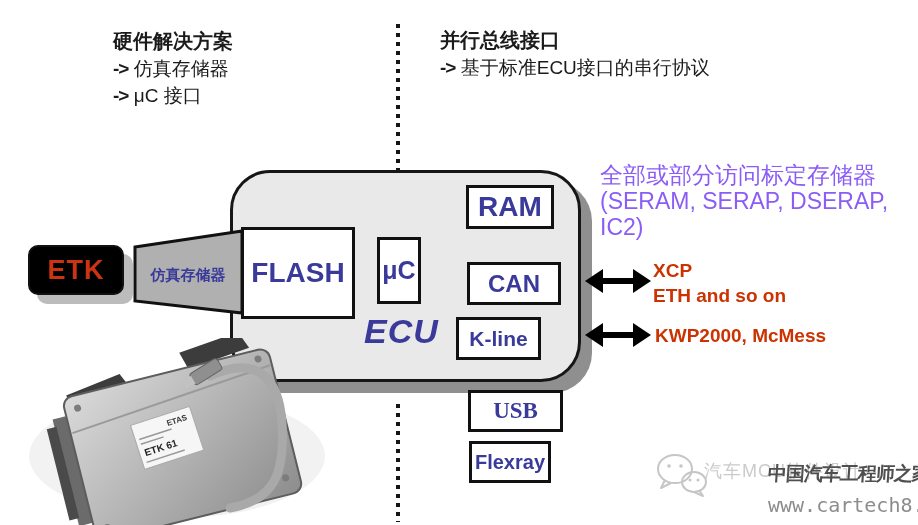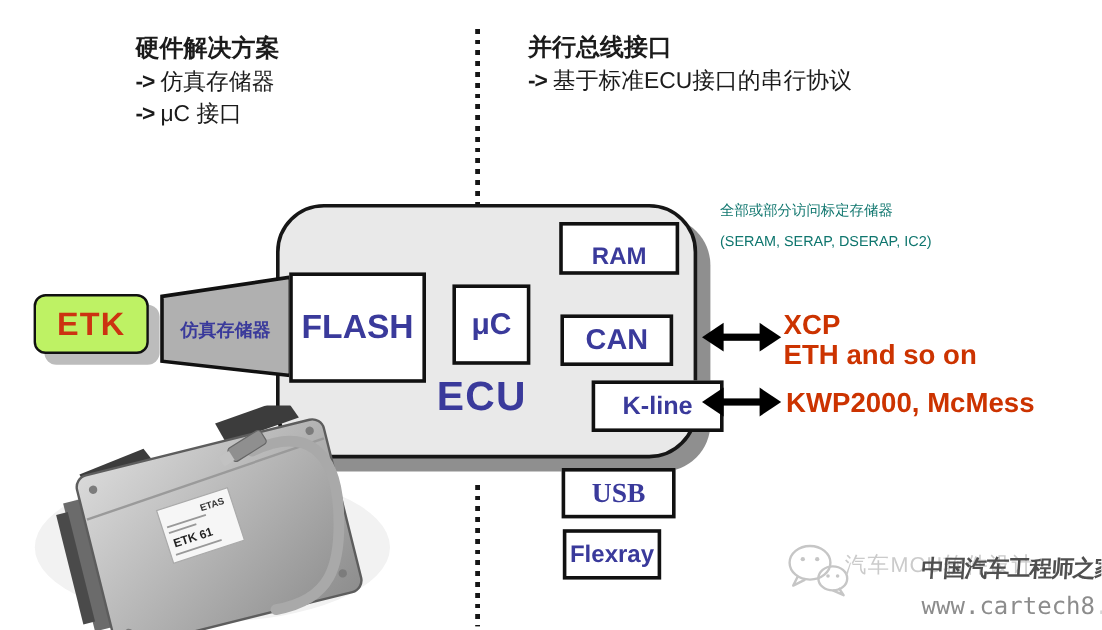--- a/index.html
+++ b/index.html
@@ -18,59 +18,59 @@
   
   .heading{position:absolute;line-height:27px;font-size:19px;color:#1b1b1b;}
   .heading .h-title{font-weight:bold;font-size:20px;margin-bottom:0;}
   .heading .arr{font-weight:bold;letter-spacing:-1px;}
   .hw{left:113px;top:28px;}
   .sw{left:440px;top:27px;}
 
   
   .etk-box{
     position:absolute;left:28px;top:245px;width:92px;height:46px;
-    background:#bef264;border:2.5px solid #111;border-radius:10px;
+    background:#000000;border:2.5px solid #111;border-radius:10px;
     box-shadow:9px 9px 0 0 #bcbcbc;
     display:flex;align-items:center;justify-content:center;
     font-weight:bold;font-size:27px;color:#cc3311;letter-spacing:1px;
   }
 
   
   .ecu-box{
     position:absolute;left:230px;top:170px;width:345px;height:206px;
     background:#e9e9e9;border:3px solid #161616;border-radius:40px;
     box-shadow:11px 11px 0 0 #8f8f8f;
   }
 
   
   .mod{
     position:absolute;background:#ffffff;border:3px solid #111;
     display:flex;align-items:center;justify-content:center;
     font-weight:bold;color:#3a3a9b;box-sizing:border-box;
   }
   .mod-flash{left:241px;top:227px;width:114px;height:92px;font-size:28px;}
-  .mod-uc{left:377px;top:237px;width:65px;height:67px;font-size:25px;}
-  .mod-ram{left:466px;top:185px;width:100px;height:44px;font-size:20px;align-items:flex-end;}
+  .mod-uc{left:377px;top:237px;width:44px;height:67px;font-size:25px;}
+  .mod-ram{left:466px;top:185px;width:88px;height:44px;font-size:28px;}
   .mod-can{left:467px;top:262px;width:94px;height:43px;font-size:24px;}
-  .mod-kline{left:493px;top:317px;width:110px;height:43px;font-size:21px;}
+  .mod-kline{left:456px;top:317px;width:85px;height:43px;font-size:21px;}
   .mod-usb{left:468px;top:390px;width:95px;height:42px;font-size:23px;font-family:Liberation Serif, serif;}
   .mod-flexray{left:469px;top:441px;width:82px;height:42px;font-size:20px;}
 
   .ecu-label{
     position:absolute;left:364px;top:312px;
-    font-weight:bold;font-size:34px;color:#3a3a9b;letter-spacing:1px;
+    font-weight:bold;font-size:34px;color:#3a3a9b;letter-spacing:1px;font-style:italic;
   }
 
   
   .trap{position:absolute;left:128px;top:224px;width:122px;height:96px;}
 
   
-  .cal-note{position:absolute;left:600px;top:162px;font-size:12px;line-height:26px;color:#0f766e;}
-
-  .proto{position:absolute;font-weight:bold;font-size:23px;line-height:25px;color:#cc3300;}
+  .cal-note{position:absolute;left:600px;top:162px;font-size:23px;line-height:26px;color:#8b5cf6;}
+
+  .proto{position:absolute;font-weight:bold;font-size:19px;line-height:25px;color:#cc3300;}
   .proto-xcp{left:653px;top:258px;}
   .proto-kwp{left:655px;top:323px;}
 
   
   .dblarrow{position:absolute;width:66px;height:24px;}
   .dblarrow .stem{position:absolute;left:12px;right:12px;top:9px;height:6px;background:#000;}
   .dblarrow .tri-l{position:absolute;left:0;top:0;width:0;height:0;
     border-top:12px solid transparent;border-bottom:12px solid transparent;border-right:18px solid #000;}
   .dblarrow .tri-r{position:absolute;right:0;top:0;width:0;height:0;
     border-top:12px solid transparent;border-bottom:12px solid transparent;border-left:18px solid #000;}

